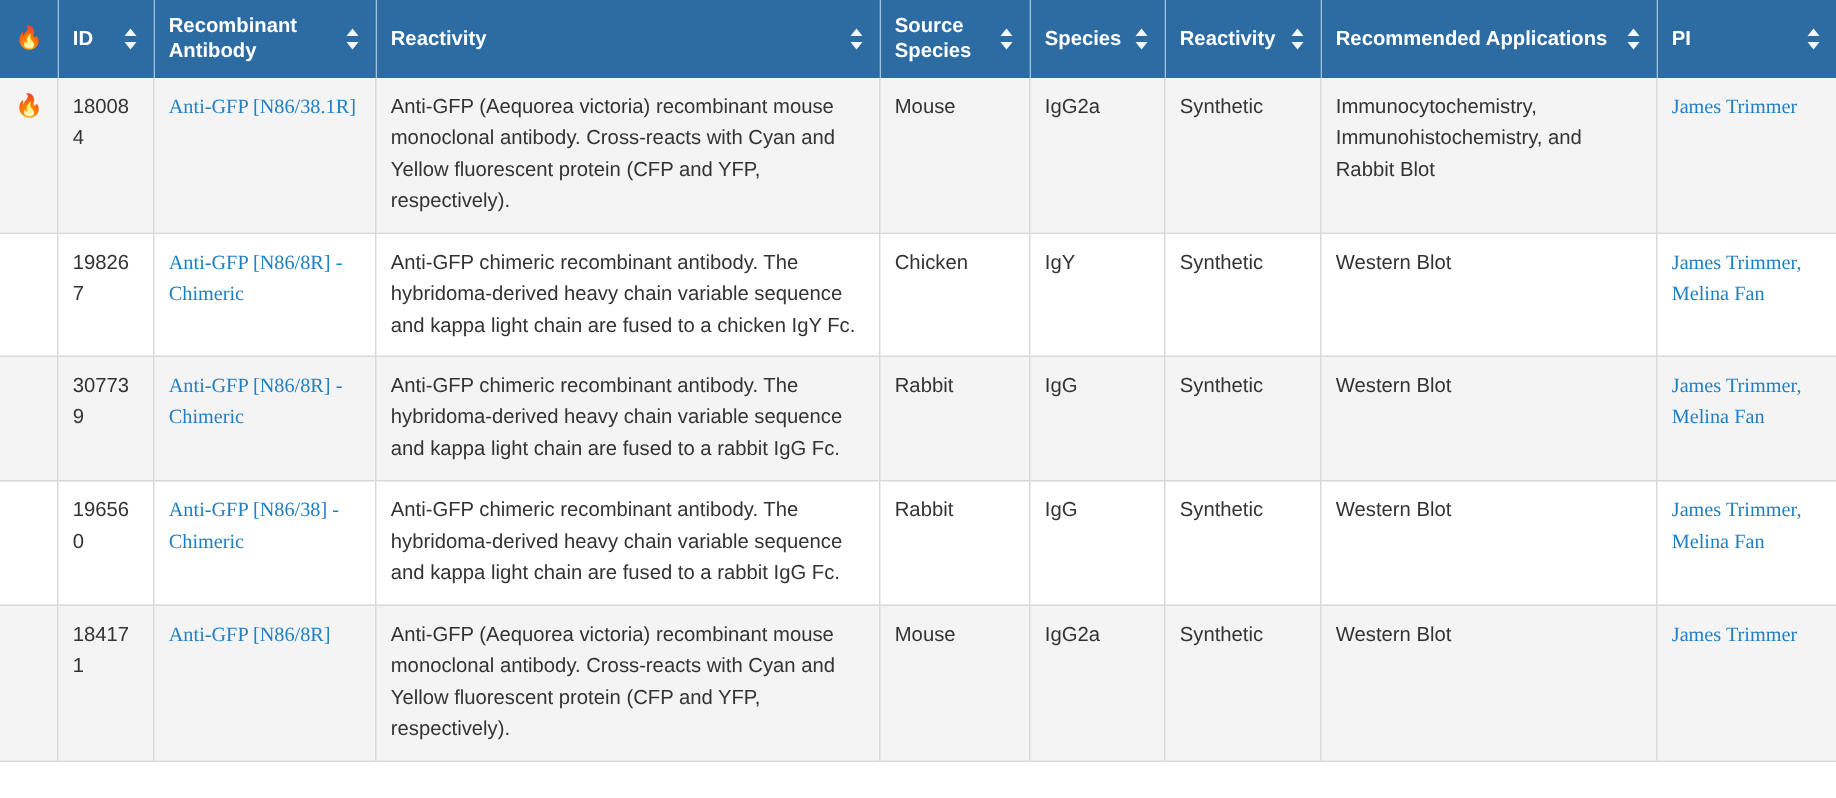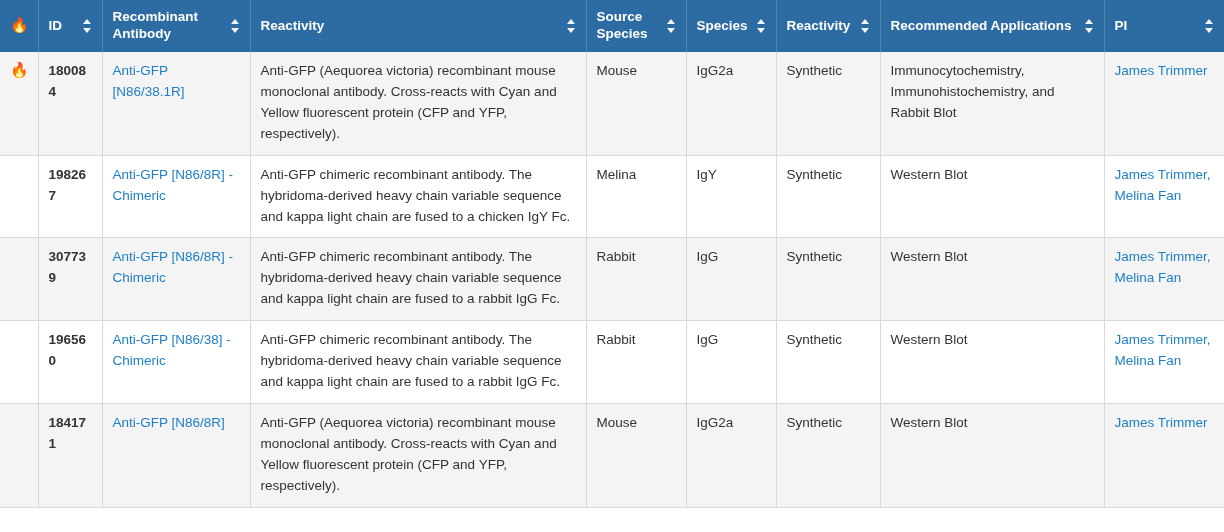--- a/index.html
+++ b/index.html
@@ -107,24 +107,24 @@
     background: #ffffff;
   }
   table.results tbody td:last-child {
     border-right: none;
     margin-top: 12px;
   }
   .cell-link {
     color: #1f7fc4;
     text-decoration: none;
     cursor: pointer;
+    font-family: Liberation Serif, serif;
   }
   .id-cell {
     color: #333333;
-    font-weight: bold;
   }
   
   col.c-flame { width: 38px; }
   col.c-id { width: 64px; }
   col.c-ab { width: 148px; }
   col.c-desc { width: 336px; }
   col.c-src { width: 100px; }
   col.c-iso { width: 90px; }
   col.c-react { width: 104px; }
   col.c-apps { width: 224px; }
@@ -213,21 +213,21 @@
         <td>IgG2a</td>
         <td>Synthetic</td>
         <td>Immunocytochemistry, Immunohistochemistry, and Rabbit Blot</td>
         <td><a class="cell-link">James Trimmer</a></td>
       </tr>
       <tr>
         <td></td>
         <td class="id-cell">198267</td>
         <td><a class="cell-link">Anti-GFP [N86/8R] - Chimeric</a></td>
         <td>Anti-GFP chimeric recombinant antibody. The hybridoma-derived heavy chain variable sequence and kappa light chain are fused to a chicken IgY Fc.</td>
-        <td>Melina</td>
+        <td>Chicken</td>
         <td>IgY</td>
         <td>Synthetic</td>
         <td>Western Blot</td>
         <td><a class="cell-link">James Trimmer, Melina Fan</a></td>
       </tr>
       <tr>
         <td></td>
         <td class="id-cell">307739</td>
         <td><a class="cell-link">Anti-GFP [N86/8R] - Chimeric</a></td>
         <td>Anti-GFP chimeric recombinant antibody. The hybridoma-derived heavy chain variable sequence and kappa light chain are fused to a rabbit IgG Fc.</td>

